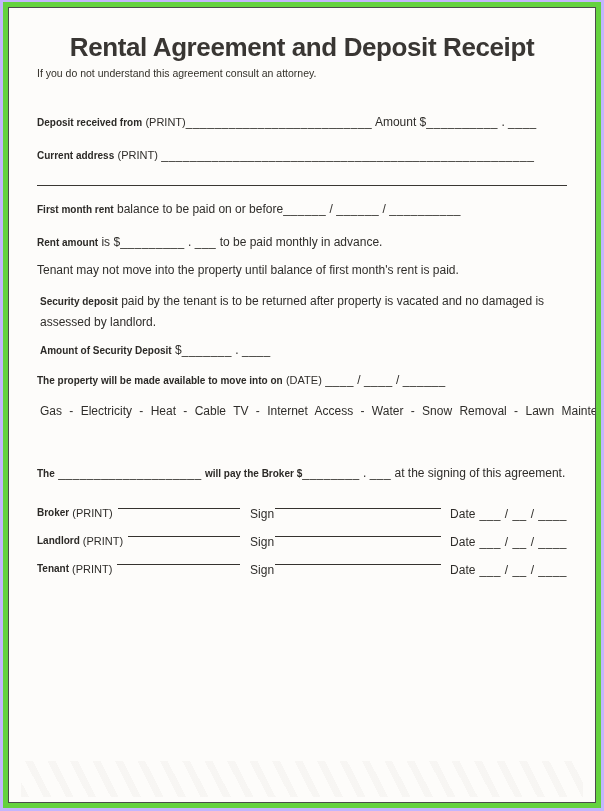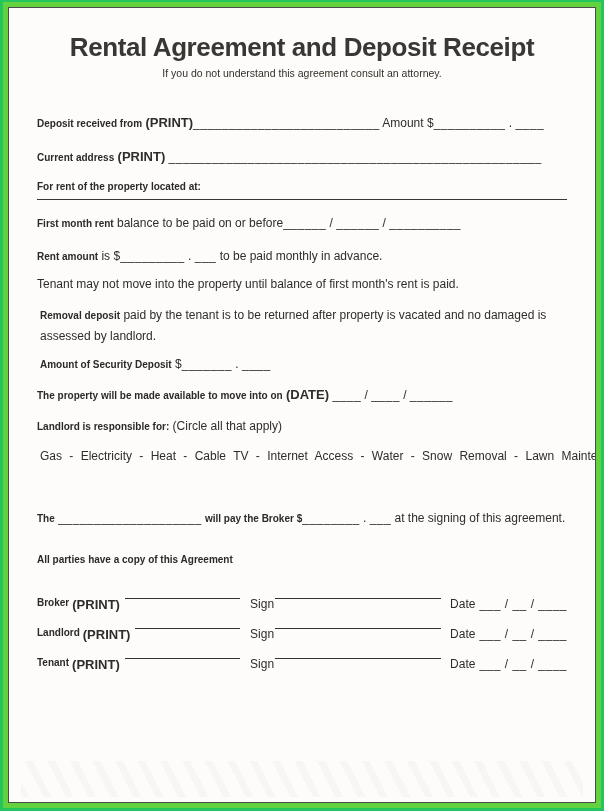--- a/index.html
+++ b/index.html
@@ -1,42 +1,42 @@
 <!DOCTYPE html>
 <html><head>
 <meta charset="utf-8">
 <style>
   html,body{margin:0;padding:0;background:#000;}
   body{width:604px;height:811px;overflow:hidden;font-family:"Liberation Sans", sans-serif;}
-  .outer{width:604px;height:811px;box-sizing:border-box;background:#22c55e;padding:2px 3px 3px 3px;}
+  .outer{width:604px;height:811px;box-sizing:border-box;background:#c4b5fd;padding:2px 3px 3px 3px;}
   .green{width:100%;height:100%;box-sizing:border-box;background:#64d23e;padding:5px;}
   .page{width:100%;height:100%;box-sizing:border-box;border:1px solid #4b4b4b;background:#fdfcfa;
         padding:16px 28px 0 28px;position:relative;overflow:hidden;color:#2f2d2a;}
   h1{margin:8px 0 4px 0;font-size:26px;letter-spacing:-0.4px;text-align:center;color:#393633;
      font-weight:700;white-space:nowrap;}
-  .subtitle{margin:0 0 36px 0;text-align:center;font-size:10.5px;color:#333029;}
+  .subtitle{margin:0 0 36px 0;text-align:left;font-size:10.5px;color:#333029;}
   .ln{font-size:12px;margin:0 0 19px 0;white-space:nowrap;}
   .b{font-weight:700;font-size:10px;color:#2c2a27;}
-  .sm{font-size:13px;font-weight:bold;}
+  .sm{font-size:11px;}
   .u{letter-spacing:0.5px;}
   .wrap{white-space:normal;line-height:1.75;max-width:556px;}
   .rule{height:1px;border-bottom:1.6px solid #3a3733;margin:4px 0 16px 0;}
   .indent{padding-left:3px;}
   .utilities{word-spacing:4px;}
   .sigrow{display:flex;align-items:flex-start;font-size:12px;margin-bottom:14px;white-space:nowrap;}
   .sigrow .b{margin-right:3px;}
   .sigrow .sm{margin-bottom:1px;}
   .sigrow .txt{margin-bottom:0;}
   .blankline{border-bottom:1.4px solid #35322e;height:1px;margin-bottom:4px;}
   .nameline{flex:1 1 auto;margin-left:5px;margin-right:10px;}
   .signline{width:166px;margin-left:1px;margin-right:9px;}
   .dateblank{margin-left:4px;}
   .gap-broker{margin:0 0 27px 0;}
   .gap-allparties{margin:0 0 31px 0;}
-  .mb15{margin-bottom:15px;} .mb5{margin-bottom:5px;} .mb14{margin-bottom:14px;}
+  .mb15{margin-bottom:22px;} .mb5{margin-bottom:5px;} .mb14{margin-bottom:14px;}
   .mb10{margin-bottom:10px;} .mb16{margin-bottom:16px;} .mb17{margin-bottom:17px;}
   .mb11{margin-bottom:11px;} .mb48{margin-bottom:48px;}
   .watermark{position:absolute;left:12px;right:12px;bottom:5px;height:36px;opacity:.55;
      background:repeating-linear-gradient(63deg, rgba(168,158,148,0.12) 0 7px, rgba(0,0,0,0) 7px 20px);}
 </style>
 </head>
 <body>
 
 <div class="outer">
 <div class="green">
@@ -48,68 +48,64 @@
   <p class="ln"><span class="b">Deposit received from</span>
     <span class="sm">(PRINT)</span><span class="u">__________________________</span>
     <span>Amount $</span><span class="u">__________</span>
     <span>.</span>
     <span class="u">____</span></p>
 
   <p class="ln mb15"><span class="b">Current address</span>
     <span class="sm">(PRINT)</span>
     <span class="u">____________________________________________________</span></p>
 
-  <p class="ln mb5"><span class="b">For rent of the property located at:</span></p>
   <div class="rule"></div>
 
   <p class="ln"><span class="b">First month rent</span>
     <span>balance to be paid on or before</span><span class="u">______</span>
     <span>/</span>
     <span class="u">______</span>
     <span>/</span>
     <span class="u">__________</span></p>
 
   <p class="ln mb14"><span class="b">Rent amount</span>
     <span>is $</span><span class="u">_________</span>
     <span>.</span>
     <span class="u">___</span>
     <span>to be paid monthly in advance.</span></p>
 
   <p class="ln mb14">Tenant may not move into the property until balance of first month's rent is paid.</p>
 
-  <p class="ln wrap mb10 indent"><span class="b">Removal deposit</span>
+  <p class="ln wrap mb10 indent"><span class="b">Security deposit</span>
     <span>paid by the tenant is to be returned after property is vacated and no damaged is assessed by landlord.</span></p>
 
   <p class="ln mb16 indent"><span class="b">Amount of Security Deposit</span>
     <span>$</span><span class="u">_______</span>
     <span>.</span>
     <span class="u">____</span></p>
 
   <p class="ln mb17"><span class="b">The property will be made available to move into on</span>
     <span class="sm">(DATE)</span>
     <span class="u">____</span>
     <span>/</span>
     <span class="u">____</span>
     <span>/</span>
     <span class="u">______</span></p>
 
 
-  <p class="ln mb16"><span class="b">Landlord is responsible for:</span>
-    <span>(Circle all that apply)</span></p>
 
   <p class="ln utilities mb48 indent">Gas - Electricity - Heat - Cable TV - Internet Access - Water - Snow Removal - Lawn Maintenance.</p>
 
   <p class="ln gap-broker"><span class="b">The</span>
     <span class="u">____________________</span>
     <span class="b">will pay the Broker $</span><span class="u">________</span>
     <span>.</span>
     <span class="u">___</span>
     <span>at the signing of this agreement.</span></p>
 
-  <p class="ln gap-allparties"><span class="b">All parties have a copy of this Agreement</span></p>
 
   <div class="sigrow">
     <span class="b txt">Broker</span>
           <span class="sm">(PRINT)</span>
     <span class="blankline nameline"></span>
     <span class="txt">Sign</span>
     <span class="blankline signline"></span>
     <span class="txt">Date</span>
     <span class="u dateblank">___ / __ / ____</span>
   </div>

